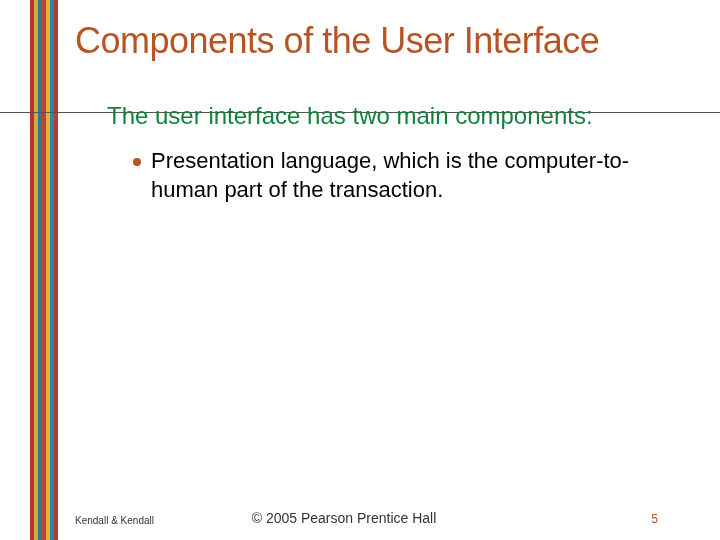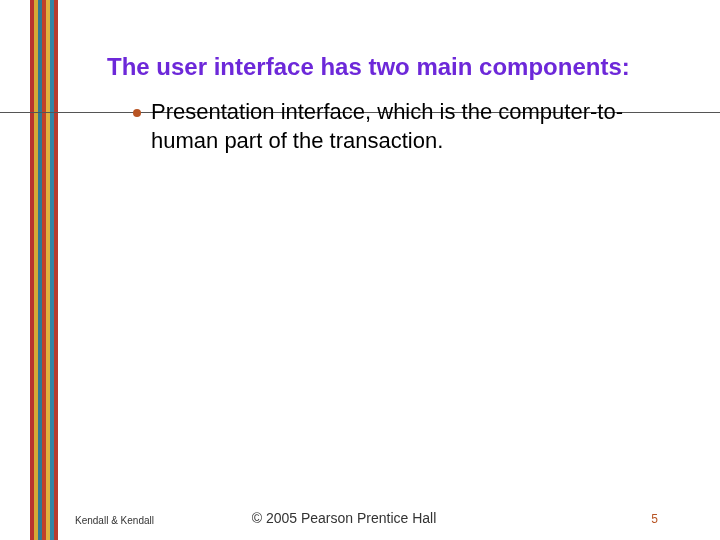--- a/index.html
+++ b/index.html
@@ -46,25 +46,25 @@
   .divider {
     position: absolute;
     left: 0;
     top: 112px;
     width: 720px;
     height: 1px;
     background: #555;
   }
   .intro {
     font-size: 24px;
-    color: #6d28d9;
-    margin-top: 32px;
+    color: #15803d;
+    margin-top: 40px;
     margin-left: 32px;
     line-height: 1.25;
-    font-weight: 700;
+    font-weight: 400;
   }
   .bullets {
     margin-top: 16px;
     margin-left: 58px;
     margin-right: 10px;
   }
   .bullet-item {
     display: flex;
     align-items: flex-start;
     margin-bottom: 4px;
@@ -118,27 +118,28 @@
   <div class="stripe s3"></div>
   <div class="stripe s4"></div>
   <div class="stripe s5"></div>
   <div class="stripe s6"></div>
   <div class="stripe s7"></div>
 </div>
 
 <div class="divider"></div>
 
 <div class="content">
+  <h1 class="title">Components of the User Interface</h1>
 
   <p class="intro">The user interface has two main components:</p>
 
   <div class="bullets">
     <div class="bullet-item">
       <span class="dot"></span>
-      <span class="bullet-text">Presentation interface, which is the computer-to-human part of the transaction.</span>
+      <span class="bullet-text">Presentation language, which is the computer-to-human part of the transaction.</span>
     </div>
   </div>
 </div>
 
 <div class="footer">
   <span class="footer-left">Kendall &amp; Kendall</span>
   <span class="footer-center">© 2005 Pearson Prentice Hall</span>
   <span class="footer-right">5</span>
 </div>
 

